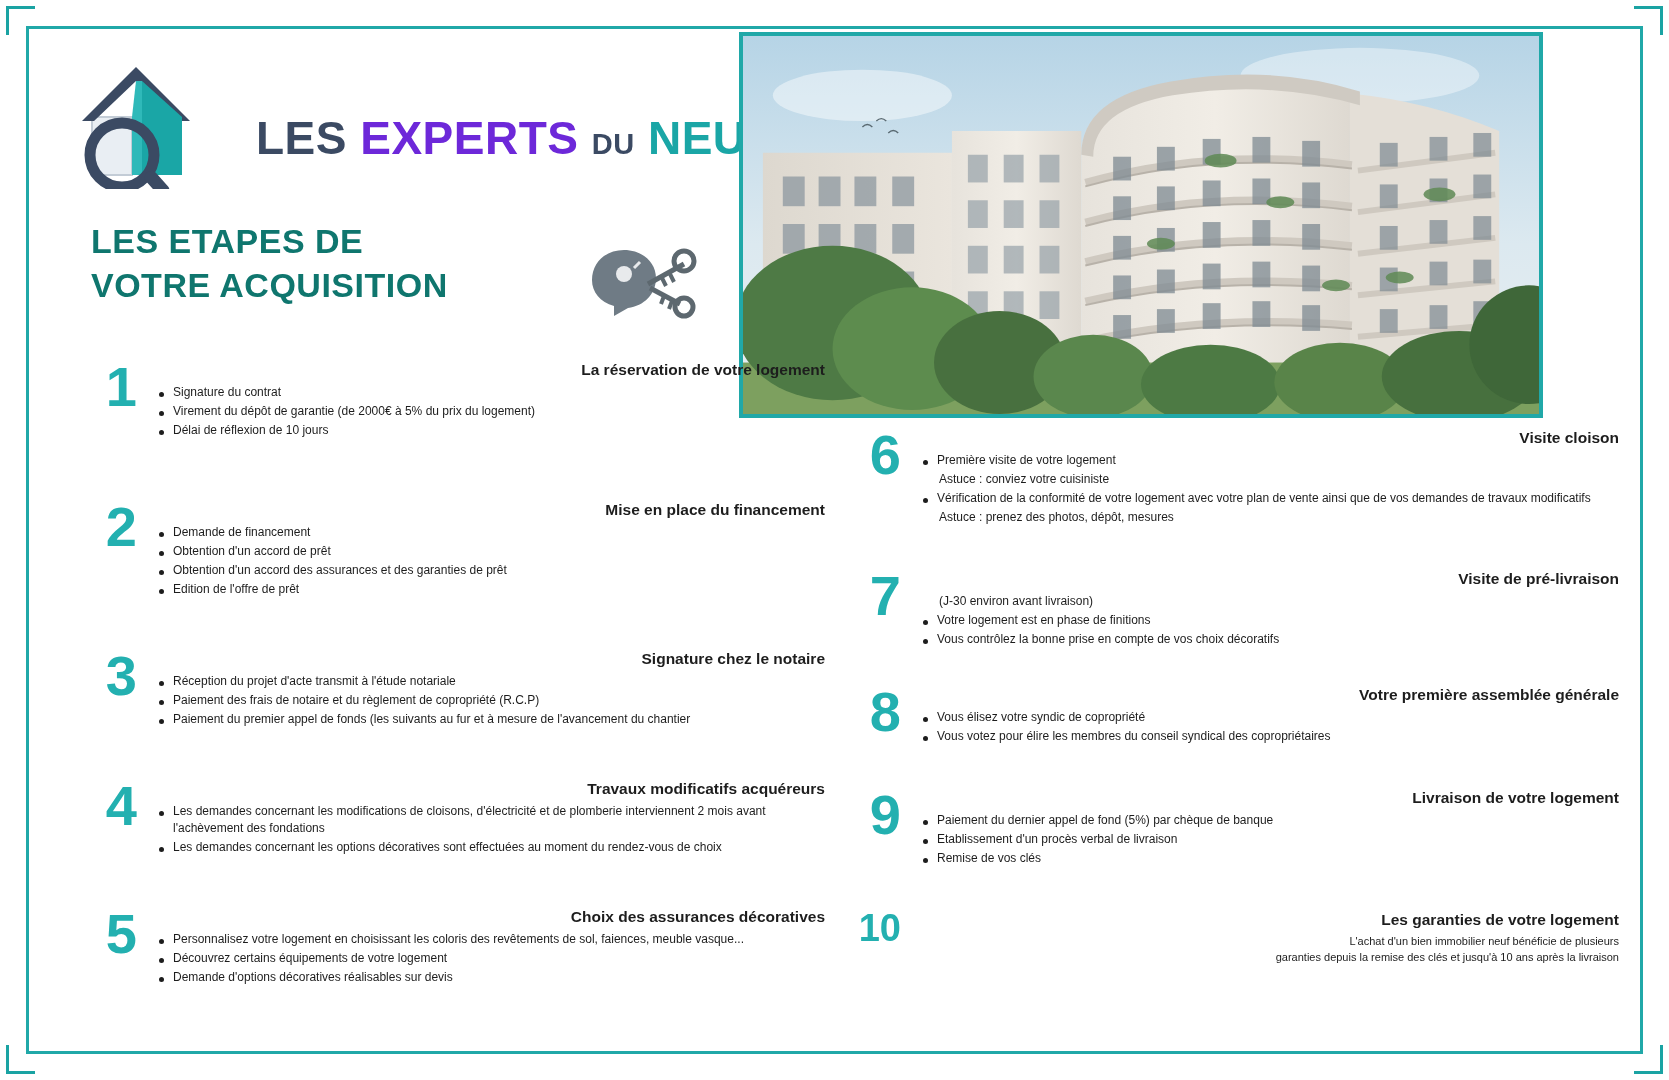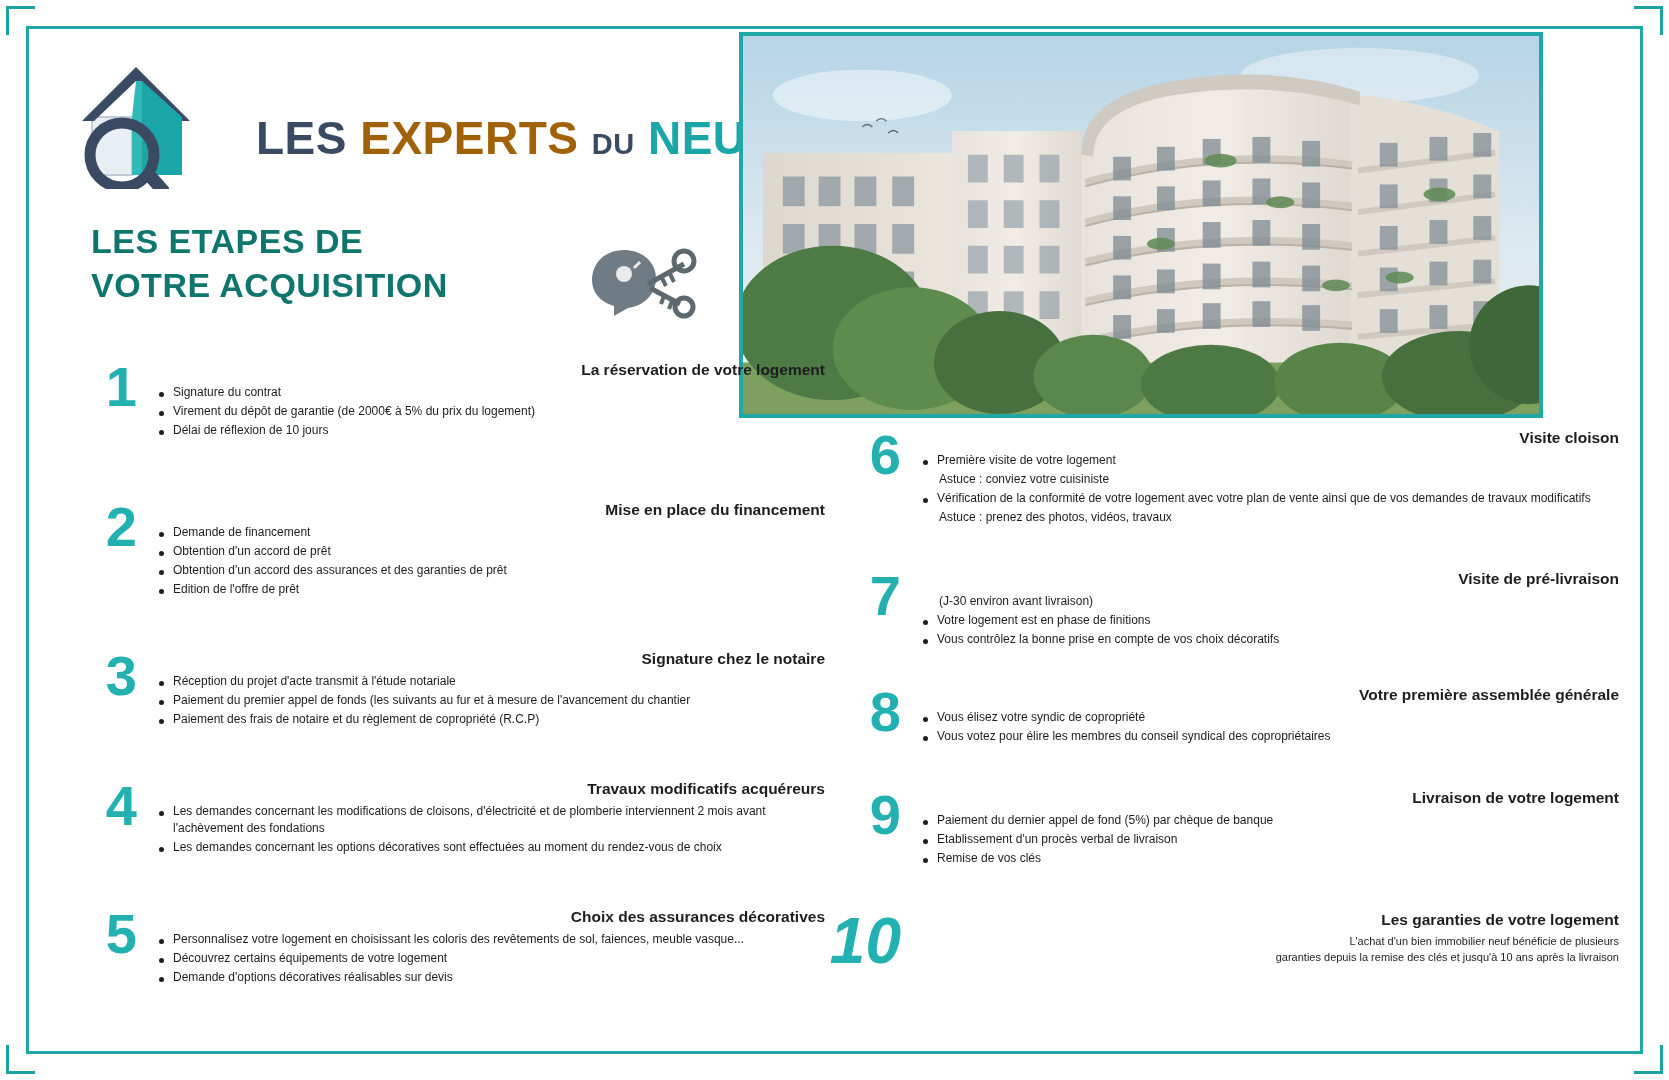--- a/index.html
+++ b/index.html
@@ -59,21 +59,21 @@
   .logo-text {
     position: absolute;
     left: 182px;
     top: 52px;
     font-size: 46px;
     font-weight: bold;
     letter-spacing: 0.5px;
     white-space: nowrap;
   }
   .logo-text .les { color: #3b4a63; }
-  .logo-text .experts { color: #a16207; }
+  .logo-text .experts { color: #6d28d9; }
   .logo-text .du { color: #3b4a63; font-size: 29px; }
   .logo-text .neuf { color: #1aa6a6; }
 
   
   .main-title {
     position: absolute;
     left: 62px;
     top: 190px;
     color: #0f766e;
     font-size: 34px;
@@ -128,21 +128,21 @@
     color: #23b0b0;
     font-size: 56px;
     font-weight: bold;
     line-height: 1;
     width: 86px;
     flex: 0 0 86px;
     text-align: right;
     padding-right: 14px;
     box-sizing: border-box;
   }
-  .step-num.wide { font-size: 64px; font-style: italic; }
+  .step-num.wide { font-size: 38px; }
   .step-body { flex: 1 1 auto; padding-top: 2px; }
   .step-title {
     font-size: 15.5px;
     font-weight: bold;
     color: #1d1d1d;
     margin-bottom: 5px;
     text-align: right;
   }
   ul.step-list {
     margin: 0;
@@ -401,22 +401,22 @@
         </ul>
       </div>
     </div>
 
     <div class="step" style="margin-top:48px;">
       <div class="step-num">3</div>
       <div class="step-body">
         <div class="step-title">Signature chez le notaire</div>
         <ul class="step-list">
           <li class="bullet">Réception du projet d'acte transmit à l'étude notariale</li>
+          <li class="bullet">Paiement des frais de notaire et du règlement de copropriété (R.C.P)</li>
           <li class="bullet">Paiement du premier appel de fonds (les suivants au fur et à mesure de l'avancement du chantier</li>
-          <li class="bullet">Paiement des frais de notaire et du règlement de copropriété (R.C.P)</li>
         </ul>
       </div>
     </div>
 
     <div class="step" style="margin-top:48px;">
       <div class="step-num">4</div>
       <div class="step-body">
         <div class="step-title">Travaux modificatifs acquéreurs</div>
         <ul class="step-list">
           <li class="bullet">Les demandes concernant les modifications de cloisons, d'électricité et de plomberie interviennent 2 mois avant l'achèvement des fondations</li>
@@ -442,21 +442,21 @@
   <div class="col-right">
 
     <div class="step">
       <div class="step-num">6</div>
       <div class="step-body">
         <div class="step-title">Visite cloison</div>
         <ul class="step-list">
           <li class="bullet">Première visite de votre logement</li>
           <li class="nobullet">Astuce : conviez votre cuisiniste</li>
           <li class="bullet">Vérification de la conformité de votre logement avec votre plan de vente ainsi que de vos demandes de travaux modificatifs</li>
-          <li class="nobullet">Astuce : prenez des photos, vidéos, travaux</li>
+          <li class="nobullet">Astuce : prenez des photos, dépôt, mesures</li>
         </ul>
       </div>
     </div>
 
     <div class="step" style="margin-top:40px;">
       <div class="step-num">7</div>
       <div class="step-body">
         <div class="step-title">Visite de pré-livraison</div>
         <ul class="step-list">
           <li class="nobullet">(J-30 environ avant livraison)</li>

